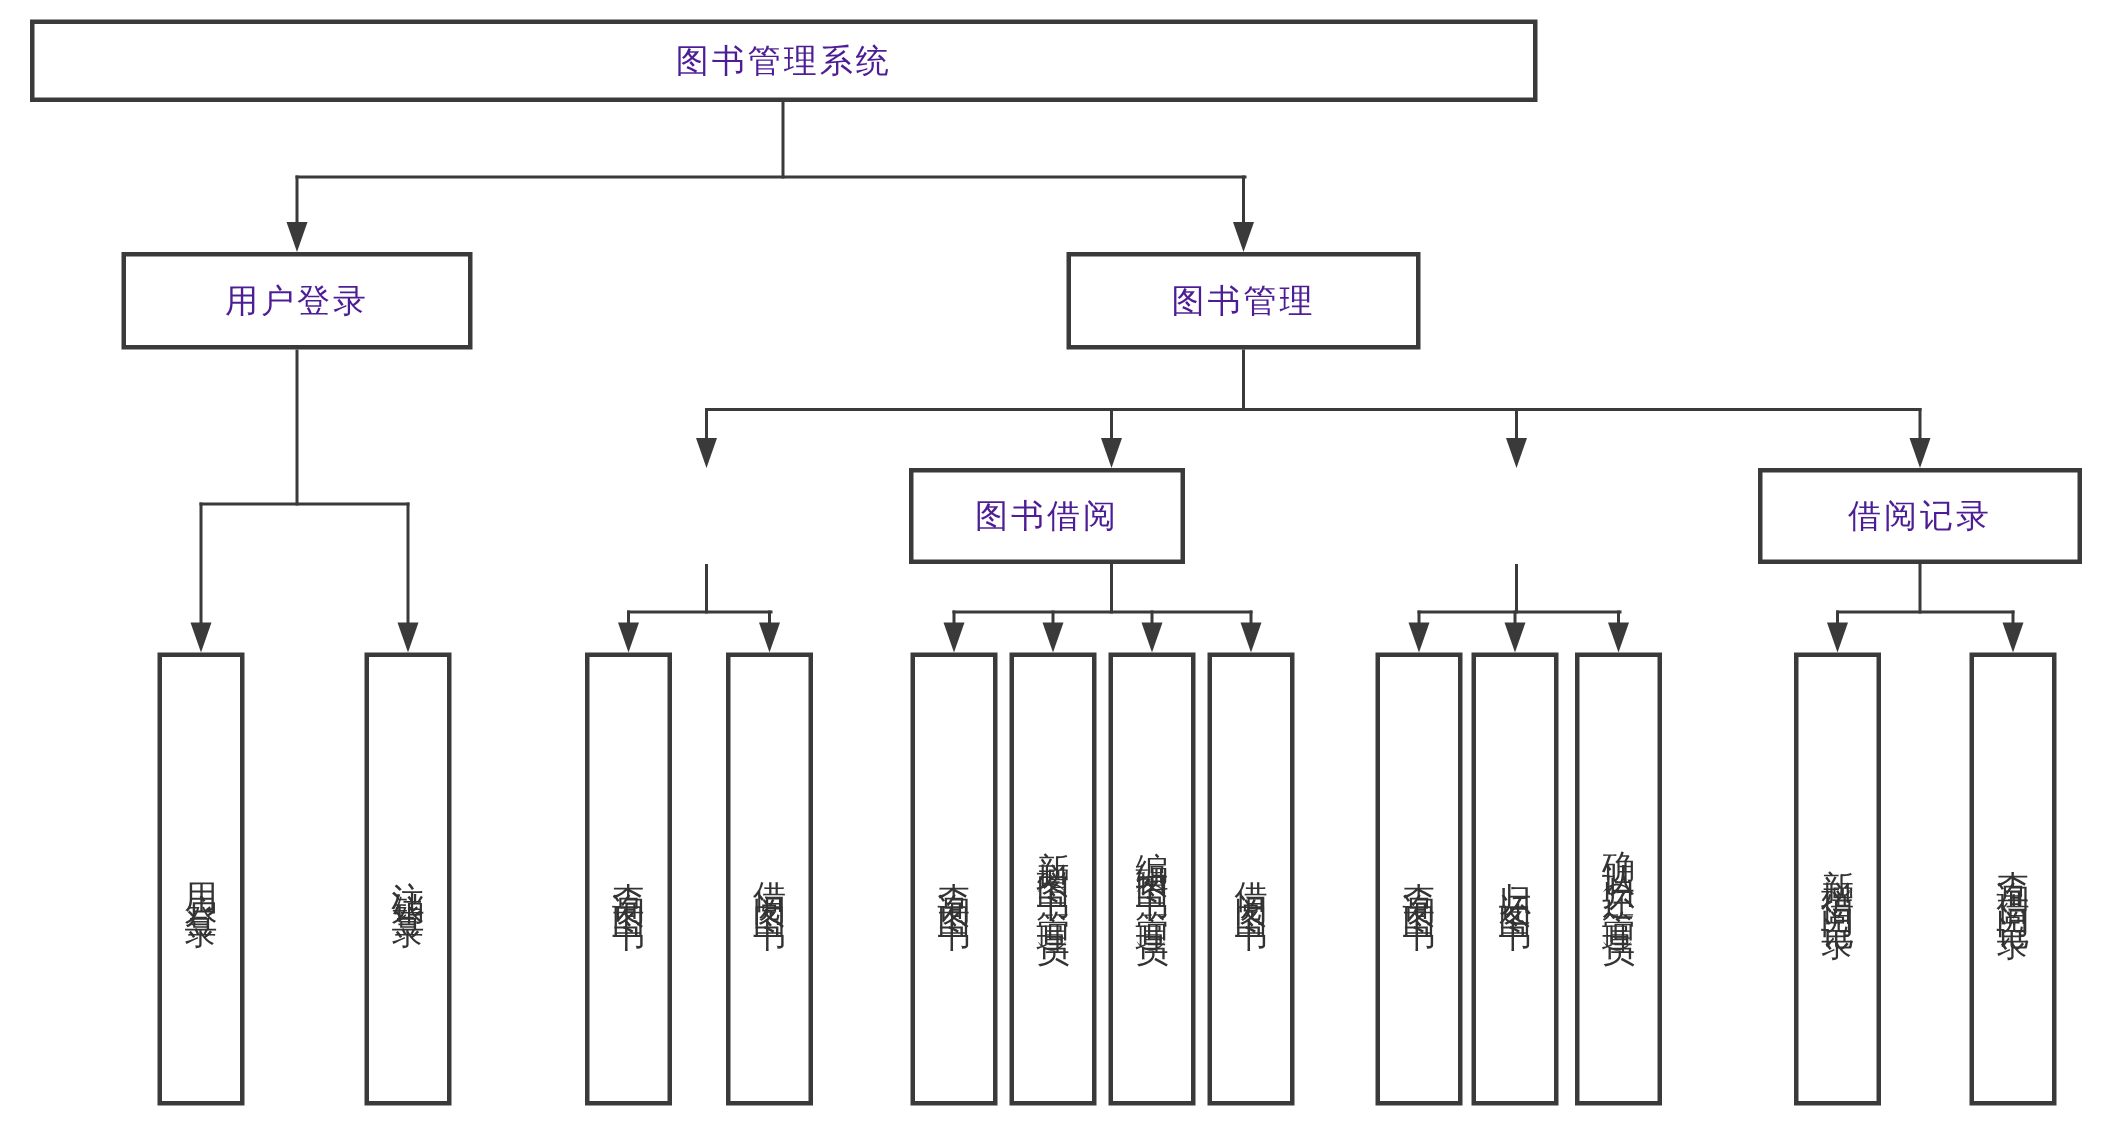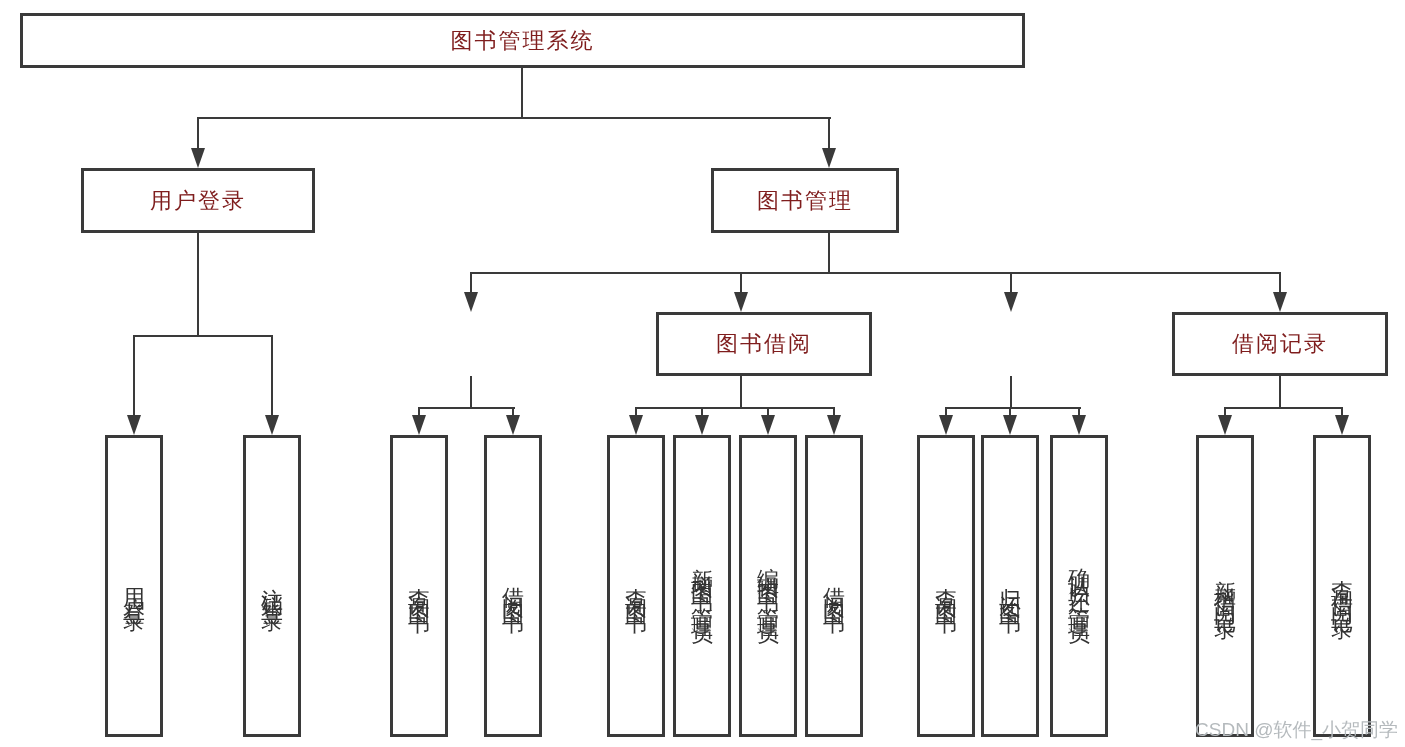--- a/index.html
+++ b/index.html
@@ -13,21 +13,21 @@
   .box{
     position:absolute;
     box-sizing:border-box;
     border:3px solid #3a3a3a;
     background:#ffffff;
     display:flex;
     align-items:center;
     justify-content:center;
   }
   .hlabel{
-    color:#7f1d1d;
+    color:#4c1d95;
     font-size:22px;
     letter-spacing:2px;
     white-space:nowrap;
   }
   .vtext{
     writing-mode:vertical-rl;
     text-orientation:mixed;
     color:#333333;
     font-size:22px;
     line-height:1;
@@ -56,25 +56,25 @@
 
 <div id="canvas">
 
   <div class="box" style="left:20px;top:13px;width:1005px;height:55px">
     <span class="hlabel">图书管理系统</span>
   </div>
 
   <div class="box" style="left:81px;top:168px;width:234px;height:65px">
     <span class="hlabel">用户登录</span>
   </div>
-  <div class="box" style="left:711px;top:168px;width:188px;height:65px">
+  <div class="box" style="left:711px;top:168px;width:236px;height:65px">
     <span class="hlabel">图书管理</span>
   </div>
 
-  <div class="box" style="left:656px;top:312px;width:216px;height:64px">
+  <div class="box" style="left:606px;top:312px;width:184px;height:64px">
     <span class="hlabel">图书借阅</span>
   </div>
   <div class="box" style="left:1172px;top:312px;width:216px;height:64px">
     <span class="hlabel">借阅记录</span>
   </div>
 
   <div class="box" style="left:105px;top:435px;width:58px;height:302px">
     <span class="vtext">用户登录</span>
   </div>
   <div class="box" style="left:243px;top:435px;width:58px;height:302px">
@@ -170,15 +170,14 @@
   <div class="line" style="left:1078px;top:407px;width:2px;height:10px"></div>
   <div class="arrow" style="left:1072px;top:415px"></div>
 
   <div class="line" style="left:1279px;top:376px;width:2px;height:33px"></div>
   <div class="line" style="left:1224px;top:407px;width:119px;height:2px"></div>
   <div class="line" style="left:1224px;top:407px;width:2px;height:10px"></div>
   <div class="arrow" style="left:1218px;top:415px"></div>
   <div class="line" style="left:1341px;top:407px;width:2px;height:10px"></div>
   <div class="arrow" style="left:1335px;top:415px"></div>
 
-  <div class="watermark" style="right:7px;top:717px">CSDN @软件_小贺同学</div>
 
 </div>
 
 </body></html>

